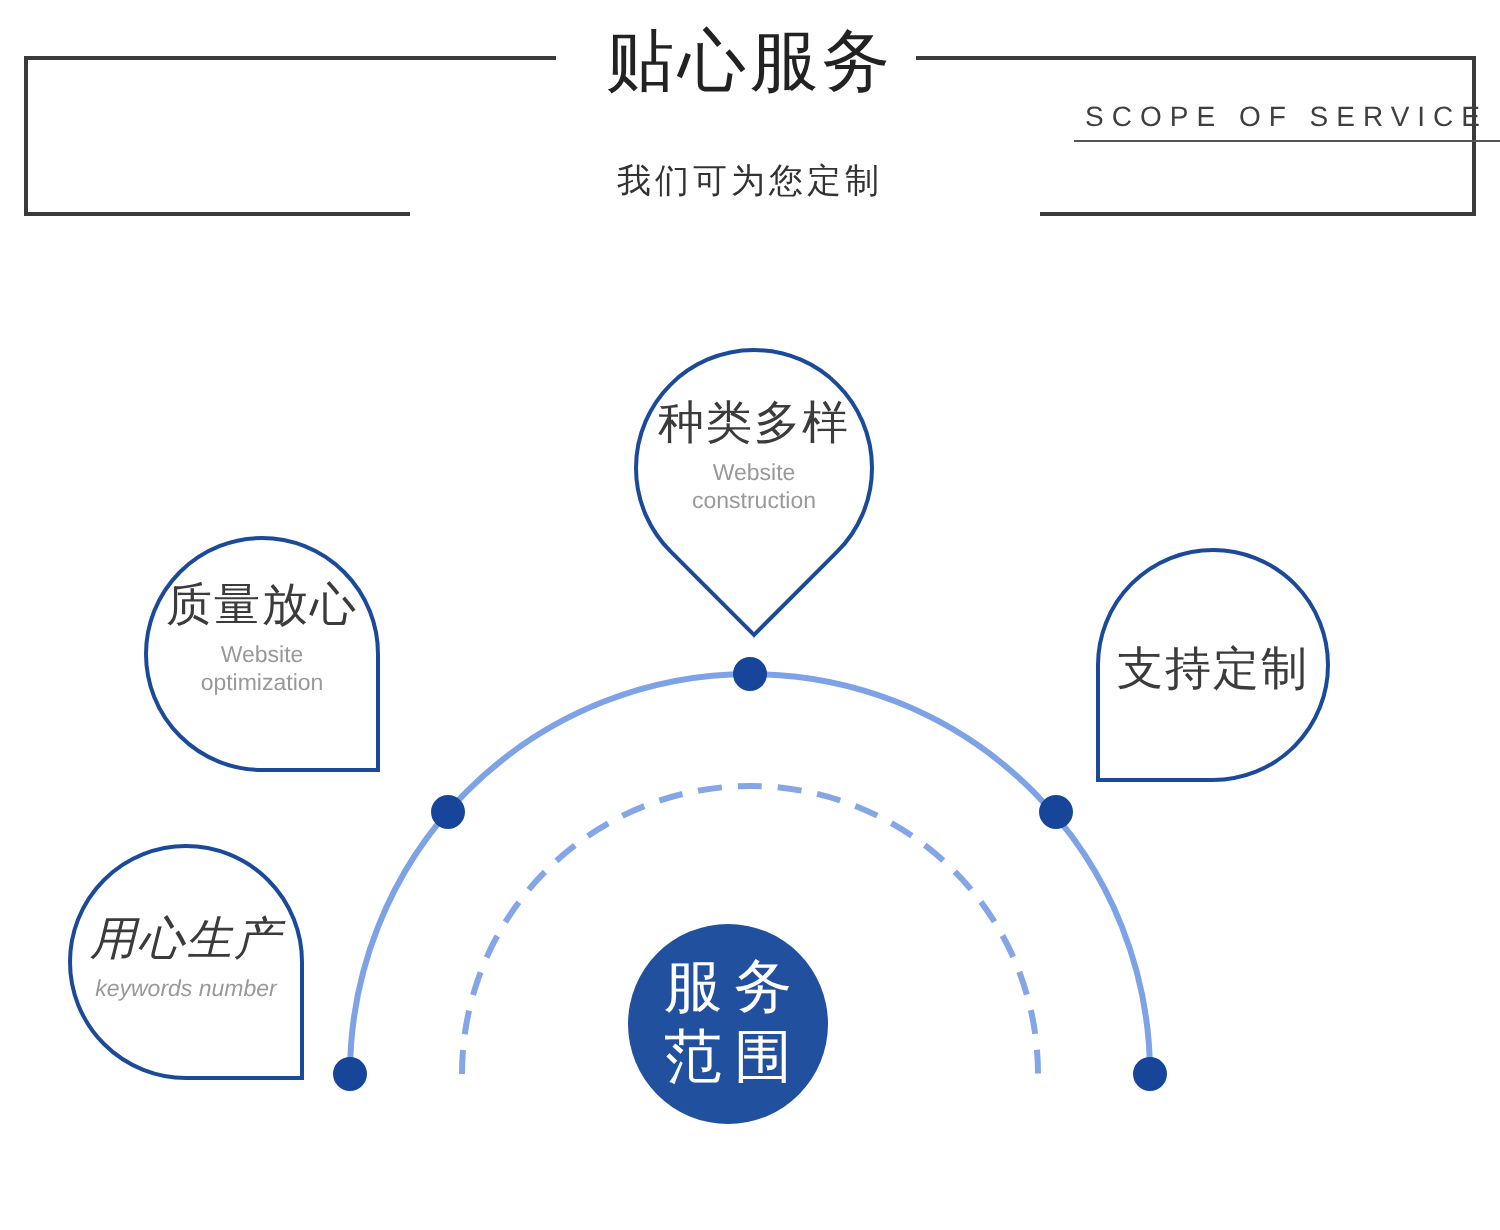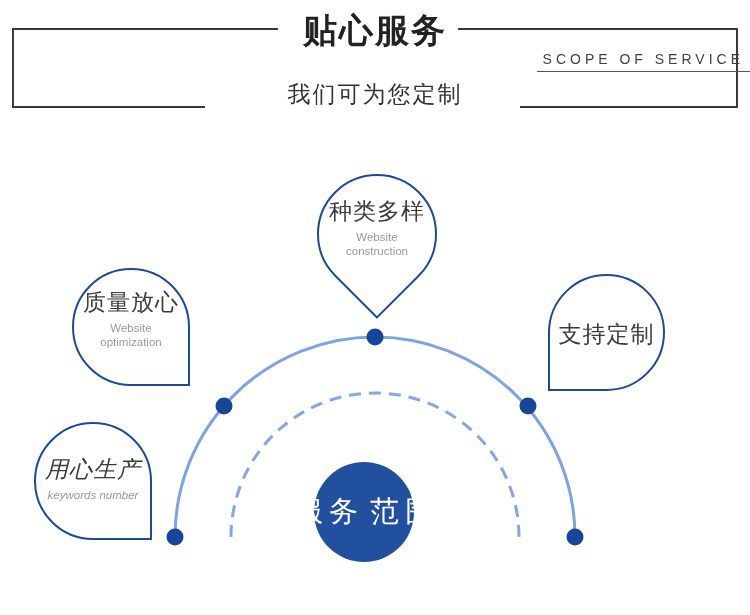--- a/index.html
+++ b/index.html
@@ -7,26 +7,26 @@
         font-family:"Liberation Sans","DejaVu Sans",sans-serif;}
   
   .hline{position:absolute;background:#3b3b3b;}
   .h-top-left{left:12px;top:28px;width:266px;height:2px;}
   .h-top-right{left:458px;top:28px;width:280px;height:2px;}
   .h-vert-left{left:12px;top:28px;width:2px;height:80px;}
   .h-vert-right{left:736px;top:28px;width:2px;height:80px;}
   .h-bot-left{left:12px;top:106px;width:193px;height:2px;}
   .h-bot-right{left:520px;top:106px;width:218px;height:2px;}
   .title{position:absolute;top:8px;left:0;width:750px;text-align:center;
-         font-size:34px;font-weight:700;color:#222;letter-spacing:2px;}
+         font-size:34px;font-weight:400;color:#222;letter-spacing:2px;}
   .subtitle-wrap{position:absolute;top:50px;left:0;width:750px;text-align:right;}
   .subtitle{display:inline-block;font-size:14px;color:#3f3f3f;letter-spacing:4px;
             border-bottom:1px solid #555;padding:0 6px 4px 6px;}
   .tagline{position:absolute;top:79px;left:0;width:750px;text-align:center;
-           font-size:23px;color:#333;letter-spacing:2px;}
+           font-size:17px;color:#333;letter-spacing:2px;}
   
   .arc-svg{position:absolute;left:0;top:0;}
   .pin{position:absolute;background:#fff;border:2px solid #1c4a9b;box-sizing:border-box;}
   .pin-content{position:absolute;inset:0;display:flex;flex-direction:column;
                align-items:center;justify-content:center;text-align:center;gap:3px;}
   .pin-zh{font-size:23px;color:#3b3b3b;letter-spacing:1px;white-space:nowrap;}
   .pin-en{font-size:11.5px;color:#999;line-height:1.25;max-width:104px;}
   .tail-br{border-radius:50% 50% 0 50%;}
   .tail-bl{border-radius:50% 50% 50% 0;}
   .pin-top{left:317px;top:174px;width:120px;height:120px;
@@ -34,21 +34,21 @@
   .pin-top .pin-content{transform:rotate(45deg);padding-bottom:14px;}
   .pin-upper-left{left:72px;top:268px;width:118px;height:118px;}
   .pin-upper-left .pin-content{padding-bottom:18px;}
   .pin-lower-left{left:34px;top:422px;width:118px;height:118px;font-style:italic;}
   .pin-lower-left .pin-content{padding-bottom:6px;}
   .pin-upper-right{left:548px;top:274px;width:117px;height:117px;}
   .pin-upper-right .pin-content{padding-top:4px;text-align:right;}
   .pin-lower-right{left:610px;top:428px;width:119px;height:119px;}
   .pin-lower-right .pin-content{padding-top:4px;}
   .center-circle{position:absolute;left:314px;top:462px;width:100px;height:100px;
-                 border-radius:50%;background:#21509f;display:flex;
+                 border-radius:50%;background:#21509f;display:flex;flex-direction:column;
                  align-items:center;justify-content:center;}
   .center-line{color:#fff;font-size:29px;line-height:1.22;letter-spacing:6px;
                padding-left:6px;white-space:nowrap;}
 </style>
 </head>
 <body>
 
 <div class="page">
 
   <div class="hline h-top-left"></div>

